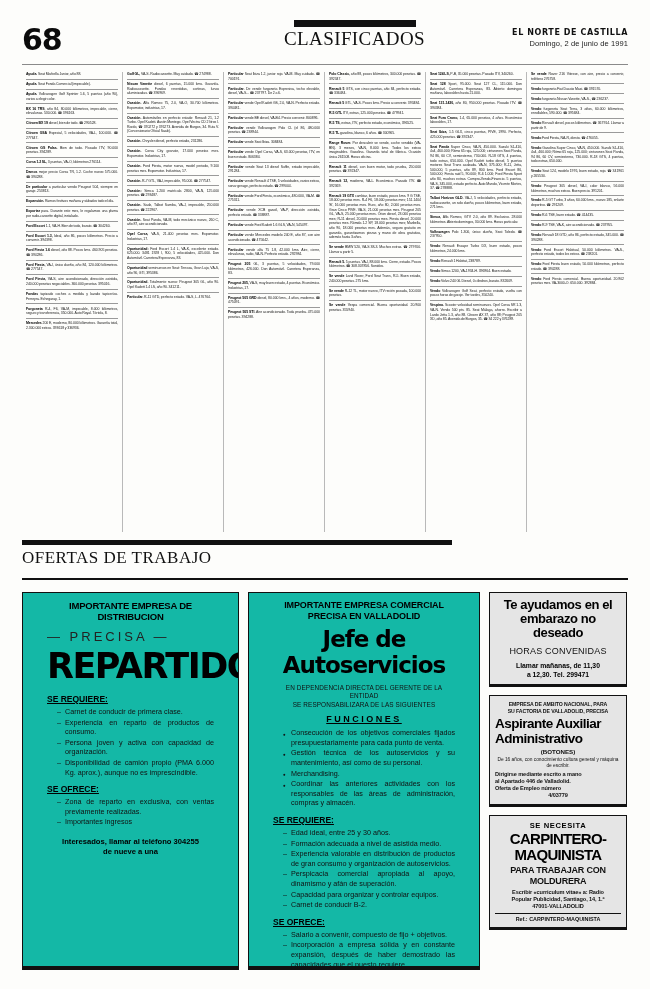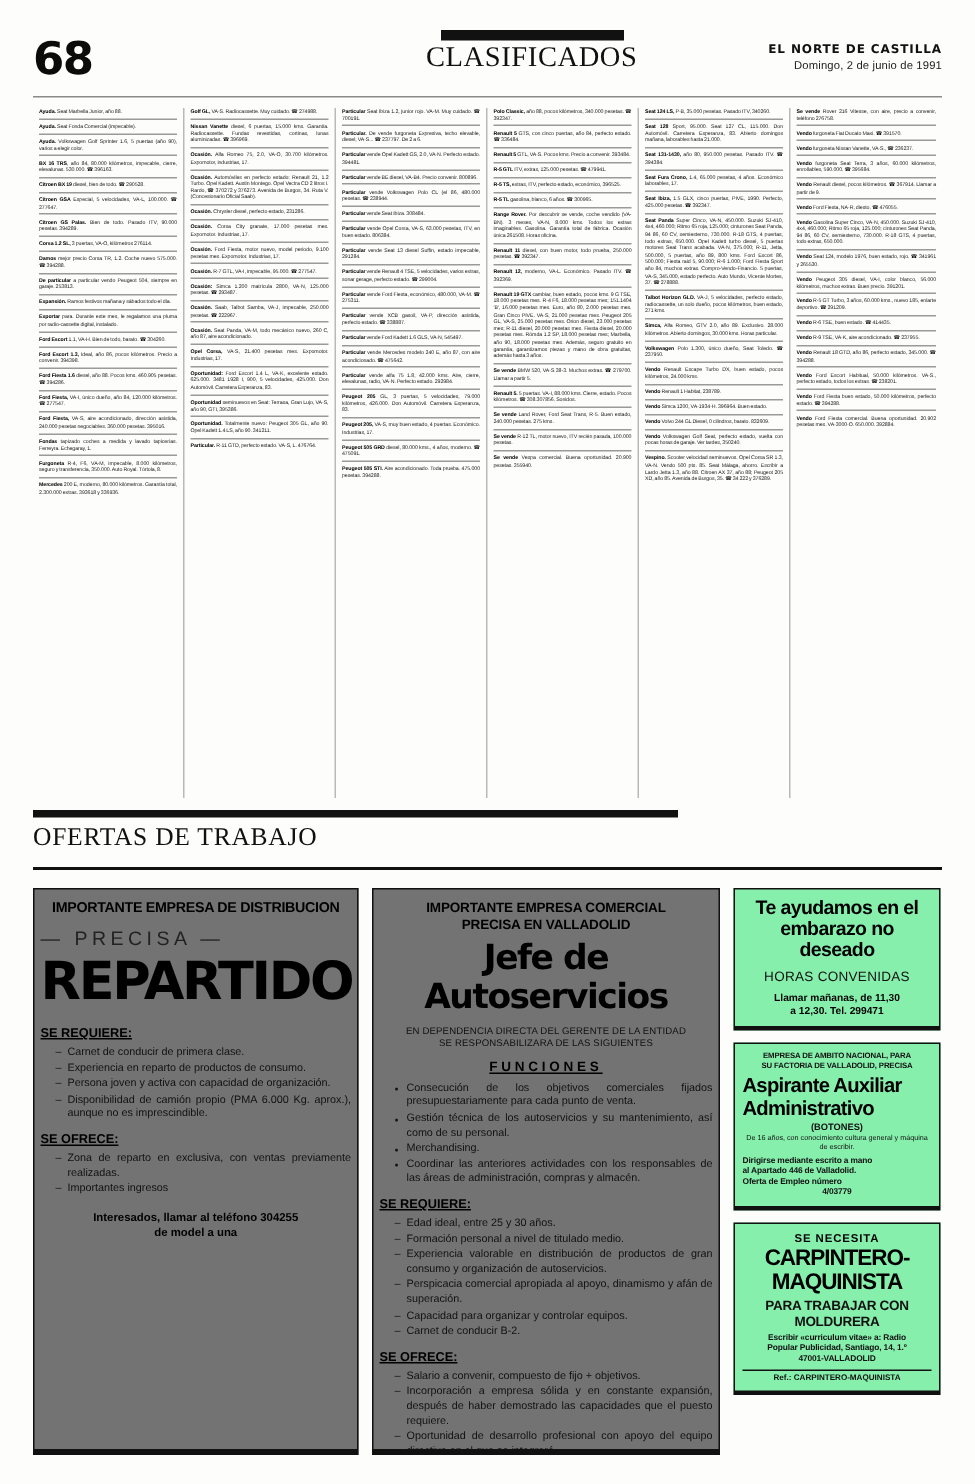--- a/index.html
+++ b/index.html
@@ -91,22 +91,22 @@
 
   
   .jobs{
     position:absolute;left:22px;top:592px;width:606px;height:378px;
     display:flex;gap:9px;
   }
   .jobbox{
     border:1.5px solid #111;
     border-bottom:4px solid #111;
     box-sizing:border-box;
-    background:#737373;
-    padding:7px 4px;
+    background:#14b8a6;
+    padding:7px 24px;
     overflow:hidden;
   }
   .job1{width:217px;}
   .job2{width:232px;}
   .col3{width:138px;display:flex;flex-direction:column;gap:8px;}
 
   .j-head{
     text-align:center;font-weight:bold;font-size:9.5px;
     letter-spacing:-0.2px;color:#000;
   }
@@ -153,21 +153,21 @@
   }
   .j2-func{
     text-align:center;font-weight:bold;font-size:9px;letter-spacing:2.5px;
     text-decoration:underline;margin-bottom:4px;color:#000;
   }
 
   
   .small-ad{
     border:1.5px solid #111;
     border-bottom:3px solid #111;
-    box-sizing:border-box;background:#86efac;
+    box-sizing:border-box;background:#e5e5e5;
     padding:5px 5px;overflow:hidden;
   }
   .s-big{
     text-align:center;font-weight:bold;font-size:13px;line-height:14px;
     letter-spacing:-0.4px;color:#000;
   }
   .s-mid{
     text-align:center;font-size:9px;letter-spacing:0.2px;color:#111;margin-top:6px;
   }
   .s-small{
@@ -360,21 +360,21 @@
           <li>Persona joven y activa con capacidad de organización.</li>
           <li>Disponibilidad de camión propio (PMA 6.000 Kg. aprox.), aunque no es imprescindible.</li>
         </ul>
       <div class="j-sub u">SE OFRECE:</div>
       <ul class="j-list" id="job1-offers">
           <li>Zona de reparto en exclusiva, con ventas previamente realizadas.</li>
           <li>Importantes ingresos</li>
         </ul>
       <div class="j-foot">
         <div>Interesados, llamar al teléfono 304255</div>
-        <div>de model a una</div>
+        <div>de nueve a una</div>
       </div>
     </div>
 
     <div class="jobbox job2">
       <div class="j2-head">
         <div>IMPORTANTE EMPRESA COMERCIAL</div>
         <div>PRECISA EN VALLADOLID</div>
       </div>
       <div class="j2-big">Jefe de Autoservicios</div>
       <div class="j2-dep">
@@ -384,21 +384,21 @@
       <div class="j2-func">FUNCIONES</div>
       <ul class="j-list dot" id="job2-functions">
           <li>Consecución de los objetivos comerciales fijados presupuestariamente para cada punto de venta.</li>
           <li>Gestión técnica de los autoservicios y su mantenimiento, así como de su personal.</li>
           <li>Merchandising.</li>
           <li>Coordinar las anteriores actividades con los responsables de las áreas de administración, compras y almacén.</li>
         </ul>
       <div class="j-sub">SE REQUIERE:</div>
       <ul class="j-list" id="job2-requires">
           <li>Edad ideal, entre 25 y 30 años.</li>
-          <li>Formación personal a nivel de titulado medio.</li>
+          <li>Formación adecuada a nivel de asistida medio.</li>
           <li>Experiencia valorable en distribución de productos de gran consumo y organización de autoservicios.</li>
           <li>Perspicacia comercial apropiada al apoyo, dinamismo y afán de superación.</li>
           <li>Capacidad para organizar y controlar equipos.</li>
           <li>Carnet de conducir B-2.</li>
         </ul>
       <div class="j-sub">SE OFRECE:</div>
       <ul class="j-list" id="job2-offers">
           <li>Salario a convenir, compuesto de fijo + objetivos.</li>
           <li>Incorporación a empresa sólida y en constante expansión, después de haber demostrado las capacidades que el puesto requiere.</li>
           <li>Oportunidad de desarrollo profesional con apoyo del equipo directivo en el que se integrará.</li>

